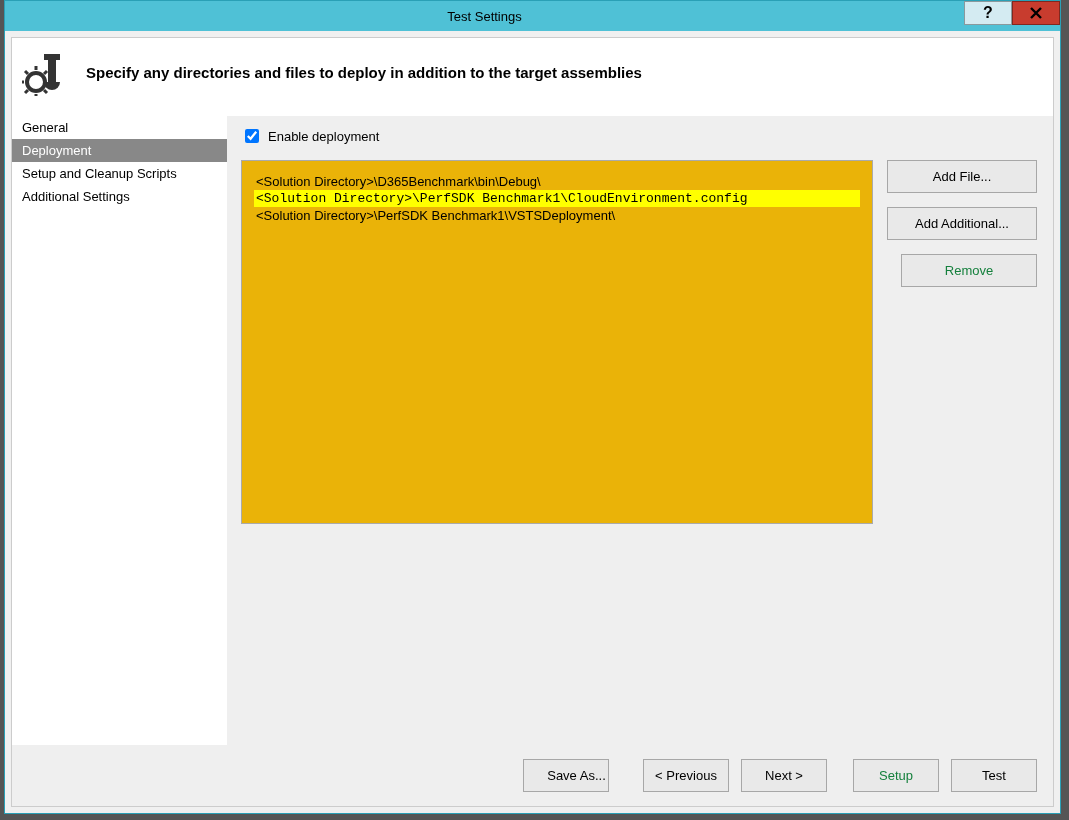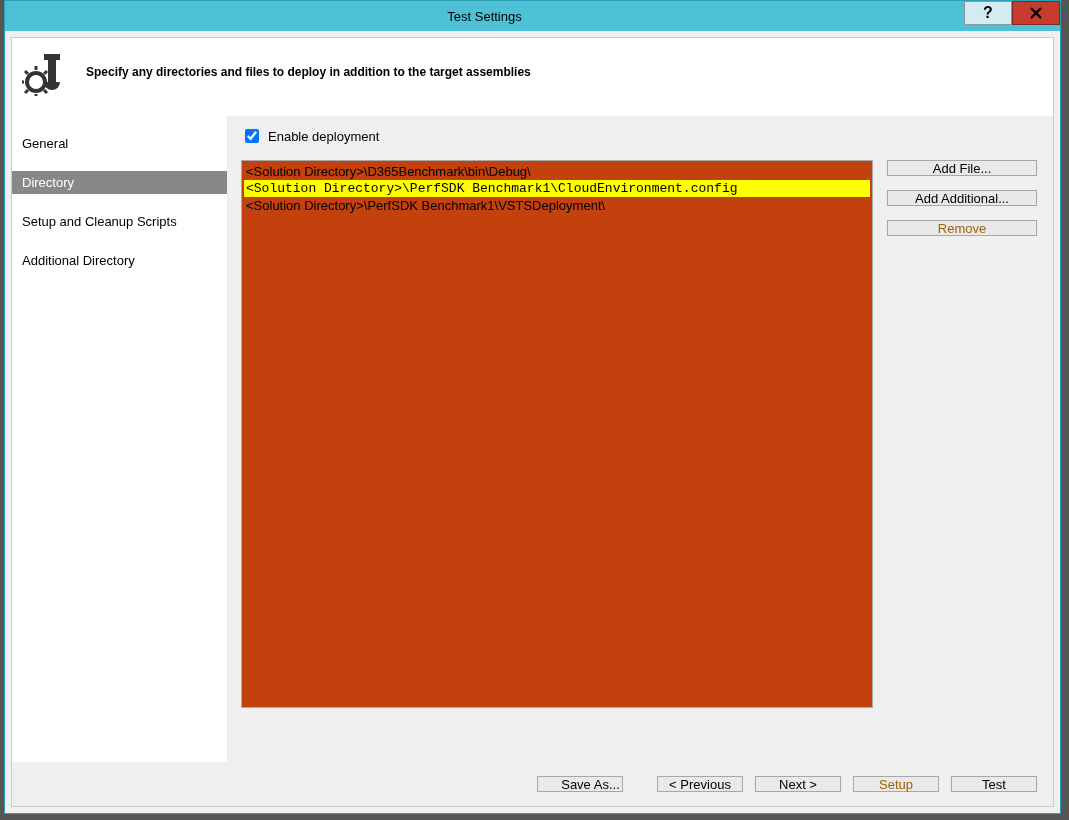--- a/index.html
+++ b/index.html
@@ -62,37 +62,36 @@
     align-items: center;
     padding: 10px 10px 20px 10px;
     gap: 16px;
   }
   .header-icon {
     width: 48px; height: 48px;
     color: #333;
   }
   .header-title {
     font-weight: bold;
-    font-size: 12px;
+    font-size: 15px;
   }
   .body {
     flex: 1;
     display: flex;
     min-height: 0;
   }
   .sidebar {
     width: 215px;
     background: #fff;
     padding-top: 0;
   }
   .sidebar-item {
     padding: 4px 10px;
     font-size: 13px;
     cursor: default;
-    margin-top: 16px;
   }
   .sidebar-item.selected {
     background: #888;
     color: #fff;
   }
   .main {
     flex: 1;
     background: #efefef;
     border-left: 0;
     padding: 10px 16px 10px 14px;
@@ -109,49 +108,49 @@
   .checkbox-row input { width: 14px; height: 14px; }
   .section-label { margin-bottom: 4px; }
   .files-row {
     display: flex;
     gap: 14px;
     flex: 1;
     min-height: 0;
   }
   .listbox {
     flex: 1;
-    background: #c2410c;
+    background: #eab308;
     border: 1px solid #aaa;
-    height: 548px;
-    padding: 2px;
+    height: 364px;
+    padding: 12px;
     overflow: auto;
   }
   .list-line {
     padding: 1px 2px;
     white-space: nowrap;
     font-size: 13px;
   }
   .list-line.highlight { background: #ffff00; font-family: Liberation Mono, monospace; }
   .side-buttons {
     width: 150px;
     display: flex;
     flex-direction: column;
     gap: 14px;
   }
   .btn {
-    height: 16px;
+    height: 33px;
     background: #e9e9e9;
     border: 1px solid #a7a7a7;
     font-size: 13px;
     cursor: default;
     display: flex;
     align-items: center;
     justify-content: center;
   }
-  .btn.disabled { color: #a16207; }
+  .btn.disabled { color: #15803d; margin-left: 14px; }
   .footer {
     display: flex;
     justify-content: flex-end;
     gap: 12px;
     padding: 14px 16px 14px 10px;
     background: #efefef;
   }
   .footer .btn { width: 86px; }
   .footer .btn.save { width: 86px; padding-left: 21px; }
 </style>
@@ -192,23 +191,23 @@
             </g>
           </g>
         </svg>
       </div>
       <div class="header-title">Specify any directories and files to deploy in addition to the target assemblies</div>
     </div>
 
     <div class="body">
       <div class="sidebar">
         <div class="sidebar-item">General</div>
-        <div class="sidebar-item selected">Directory</div>
+        <div class="sidebar-item selected">Deployment</div>
         <div class="sidebar-item">Setup and Cleanup Scripts</div>
-        <div class="sidebar-item">Additional Directory</div>
+        <div class="sidebar-item">Additional Settings</div>
       </div>
 
       <div class="main">
         <label class="checkbox-row">
           <input type="checkbox" checked="" style="">
           <span>Enable deployment</span>
         </label>
 
 
         <div class="files-row">

